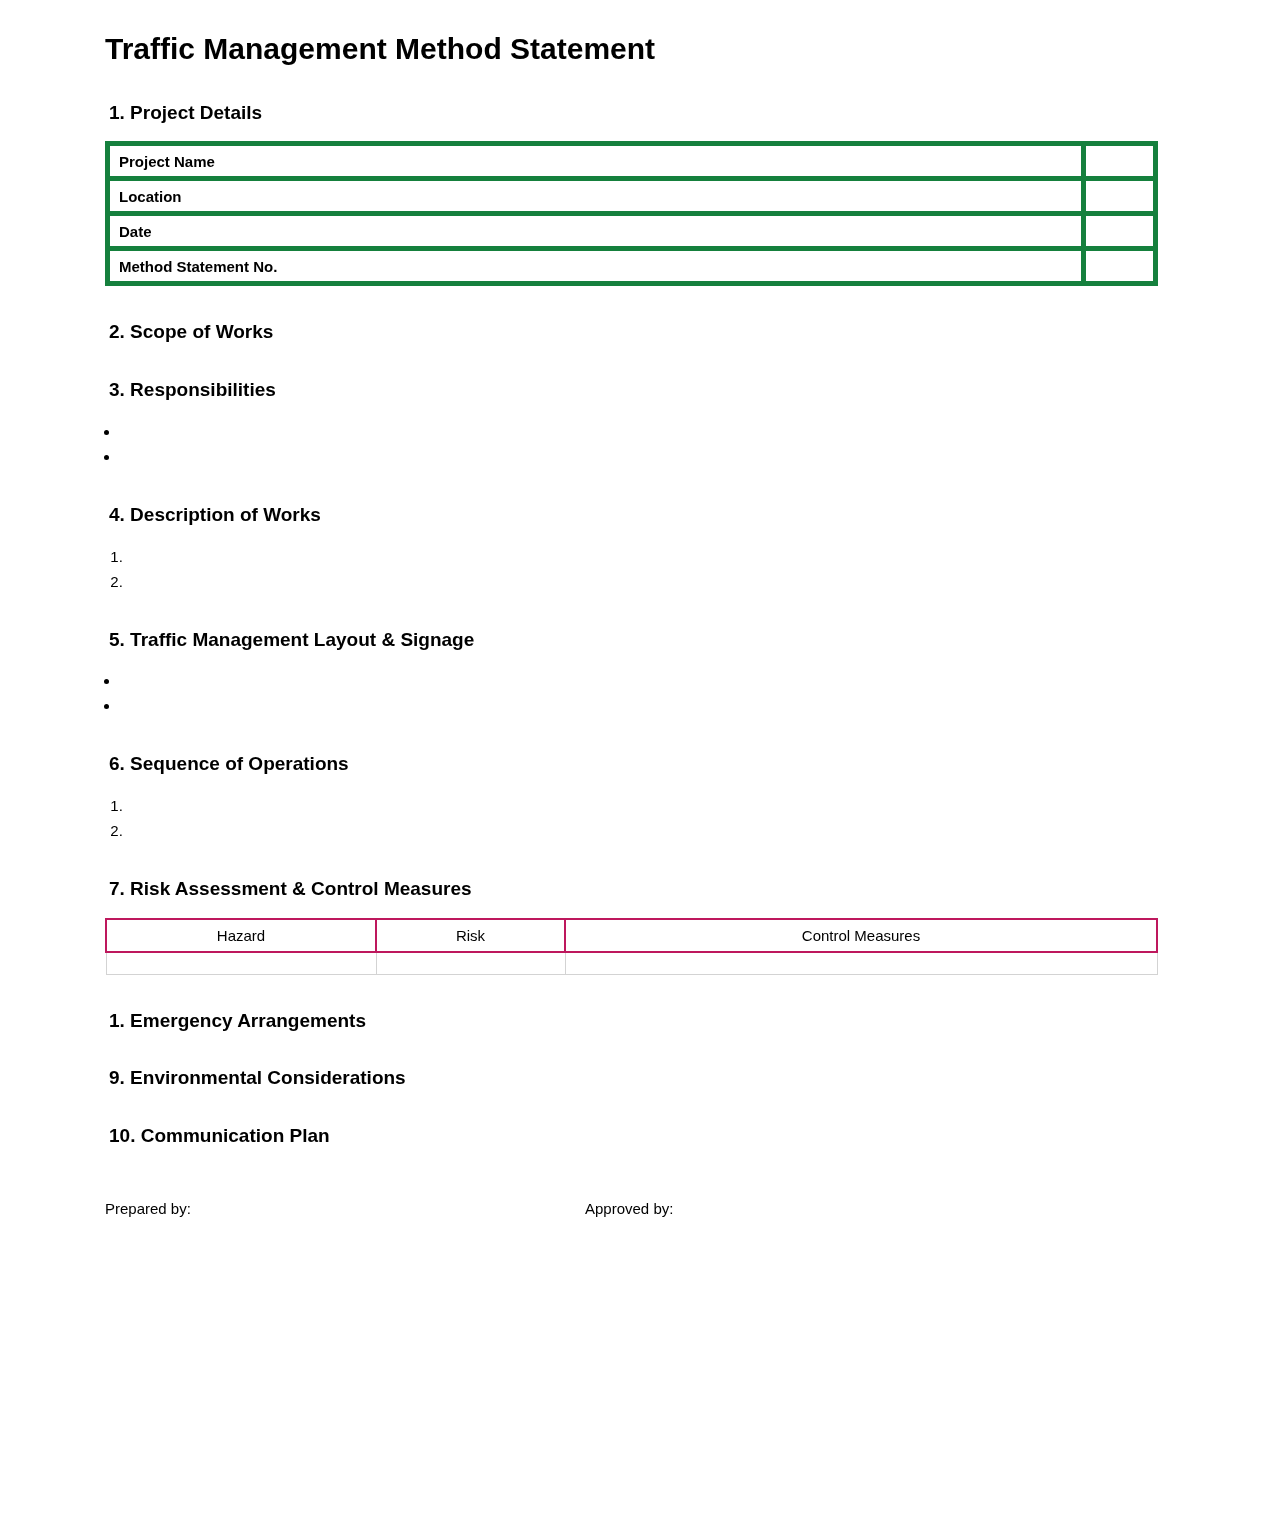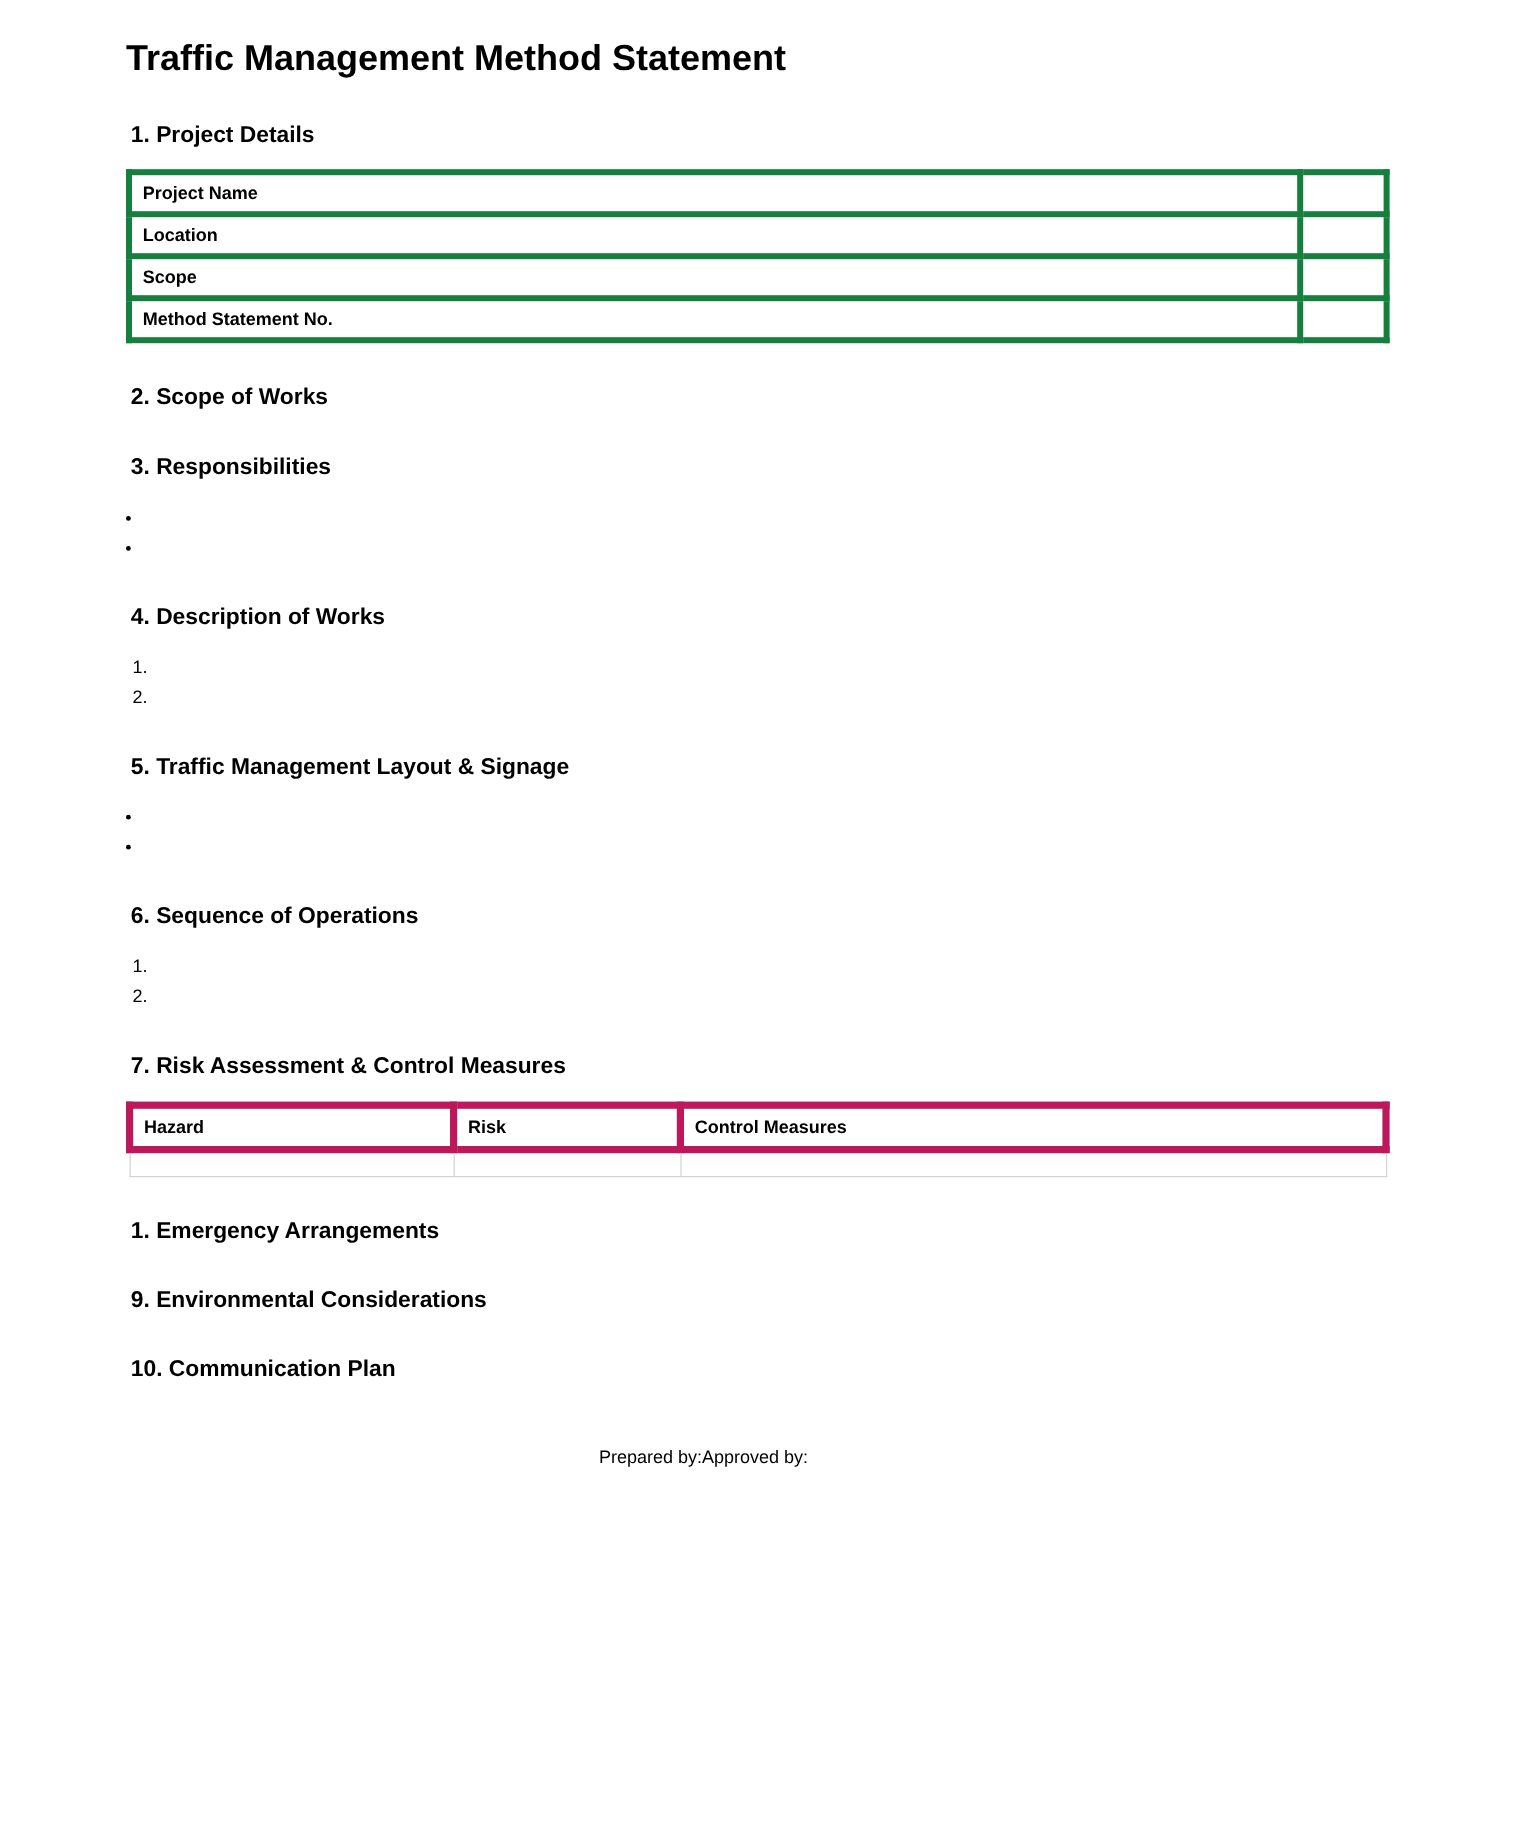--- a/index.html
+++ b/index.html
@@ -43,23 +43,23 @@
     font-size: 15px;
     vertical-align: middle;
   }
   .project-table td.label-cell {
     font-weight: bold;
   }
   .project-table td.value-cell {
     width: 72px;
   }
   .risk-table th {
-    border: 6px solid #be185d;
-    text-align: left;
-    font-weight: bold;
+    border: 2px solid #be185d;
+    text-align: center;
+    font-weight: normal;
     font-size: 15px;
     padding: 7px 9px;
     height: 33px;
     vertical-align: middle;
   }
   .risk-table td {
     border: 1px solid #d3d3d3;
     height: 22px;
     padding: 0 9px;
     font-size: 15px;
@@ -85,21 +85,20 @@
   
   ul.bullet-list li::after,
   ol.numbered-list li::after {
     content: "\200B";
   }
   .signoff-row {
     margin-top: 52px;
     display: flex;
     font-size: 15px;
     line-height: 18px;
-    text-align: right;
   }
   .signoff-row .prepared {
     width: 480px;
   }
 </style>
 </head>
 <body>
 
 <div class="page">
 
@@ -111,21 +110,21 @@
     <tbody>
       <tr>
         <td class="label-cell">Project Name</td>
         <td class="value-cell"></td>
       </tr>
       <tr>
         <td class="label-cell">Location</td>
         <td class="value-cell"></td>
       </tr>
       <tr>
-        <td class="label-cell">Scope</td>
+        <td class="label-cell">Date</td>
         <td class="value-cell"></td>
       </tr>
       <tr>
         <td class="label-cell">Method Statement No.</td>
         <td class="value-cell"></td>
       </tr>
     </tbody>
   </table>
 
   <h2 class="section-heading">2. Scope of Works</h2>

